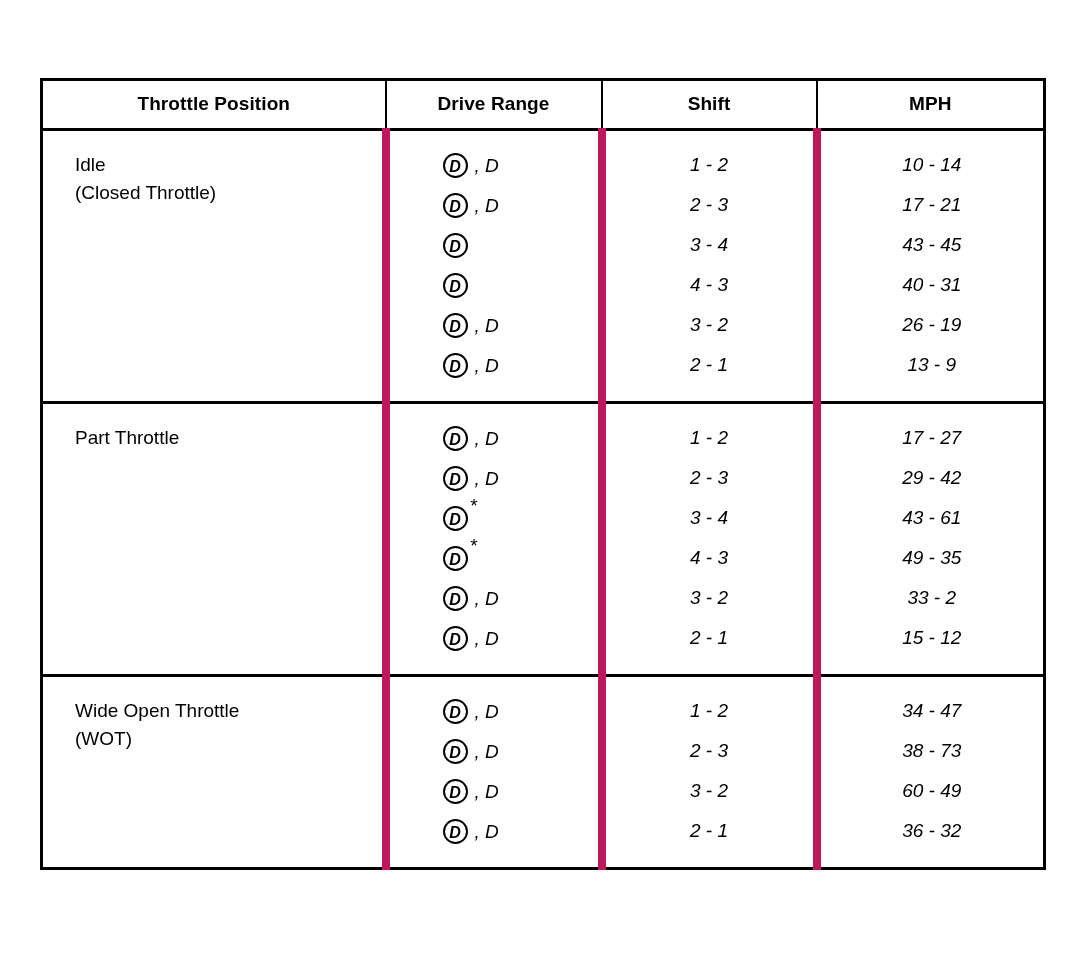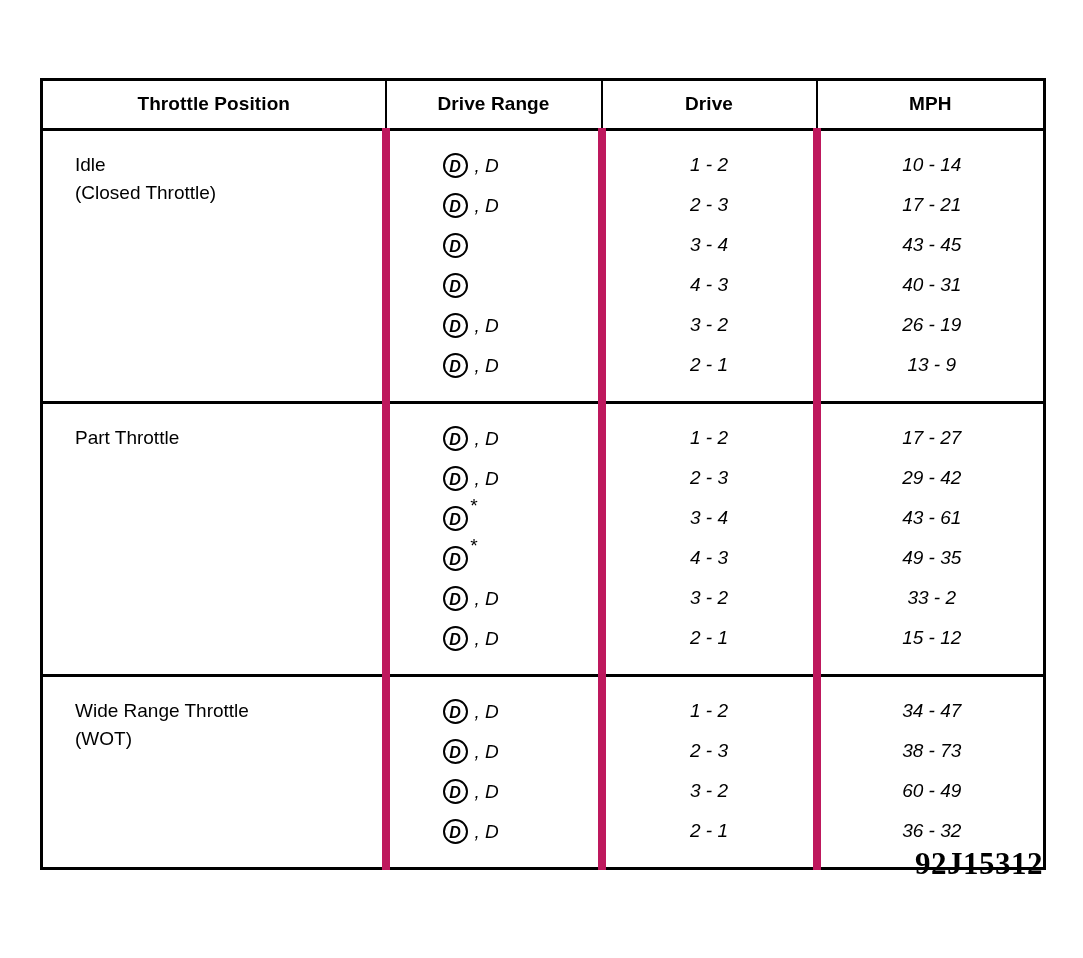--- a/index.html
+++ b/index.html
@@ -145,21 +145,21 @@
       <colgroup>
         <col class="c-throttle">
         <col class="c-range">
         <col class="c-shift">
         <col class="c-mph">
       </colgroup>
       <thead>
         <tr>
           <th>Throttle Position</th>
           <th>Drive Range</th>
-          <th>Drive</th>
+          <th>Shift</th>
           <th>MPH</th>
         </tr>
       </thead>
       <tbody>
 
         <tr class="group">
           <td>
             <div class="grp-label">Idle
 (Closed Throttle)</div>
           </td>
@@ -226,21 +226,21 @@
               <div class="line">43 - 61</div>
               <div class="line">49 - 35</div>
               <div class="line">33 - 2</div>
               <div class="line">15 - 12</div>
             </div>
           </td>
         </tr>
 
         <tr class="group">
           <td>
-            <div class="grp-label">Wide Range Throttle
+            <div class="grp-label">Wide Open Throttle
 (WOT)</div>
           </td>
           <td>
             <div class="rowstack">
               <div class="line"><span class="dr"><span class="circ">D</span><span class="after">, D</span></span></div>
               <div class="line"><span class="dr"><span class="circ">D</span><span class="after">, D</span></span></div>
               <div class="line"><span class="dr"><span class="circ">D</span><span class="after">, D</span></span></div>
               <div class="line"><span class="dr"><span class="circ">D</span><span class="after">, D</span></span></div>
             </div>
           </td>
@@ -259,15 +259,14 @@
               <div class="line">60 - 49</div>
               <div class="line">36 - 32</div>
             </div>
           </td>
         </tr>
 
       </tbody>
     </table>
   </div>
 
-  <div class="code">92J15312</div>
 
 </div>
 
 </body></html>

